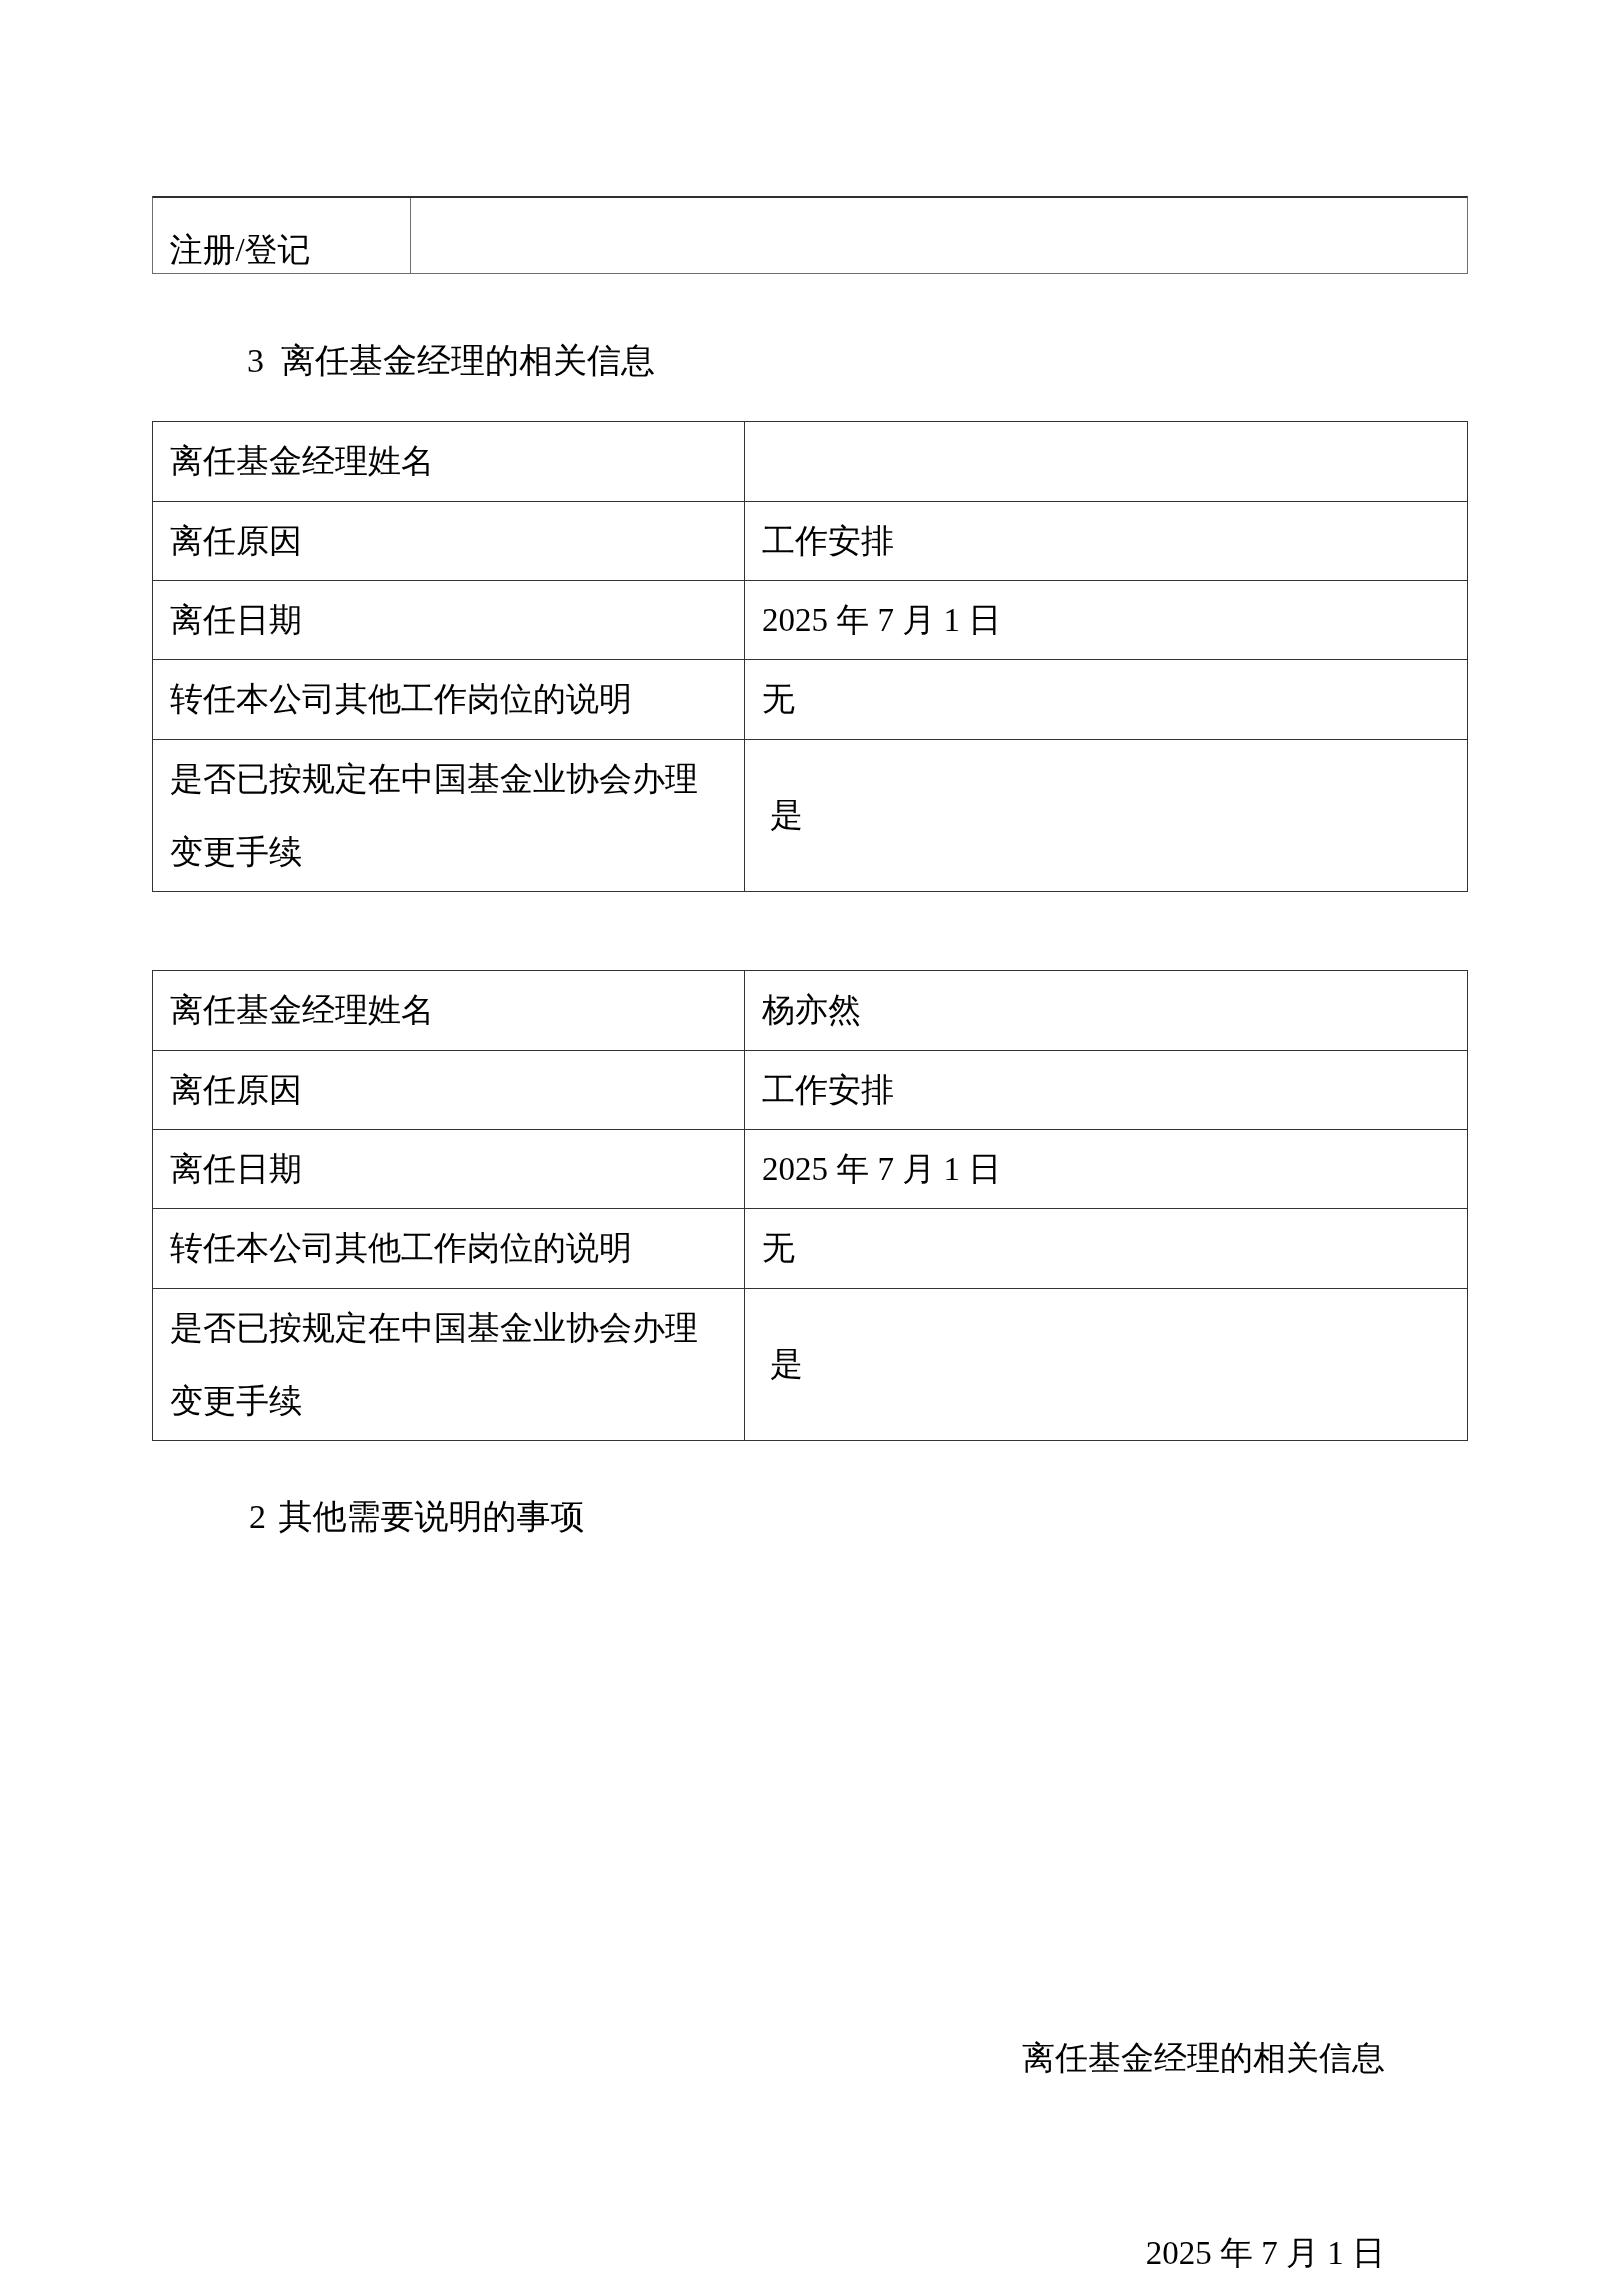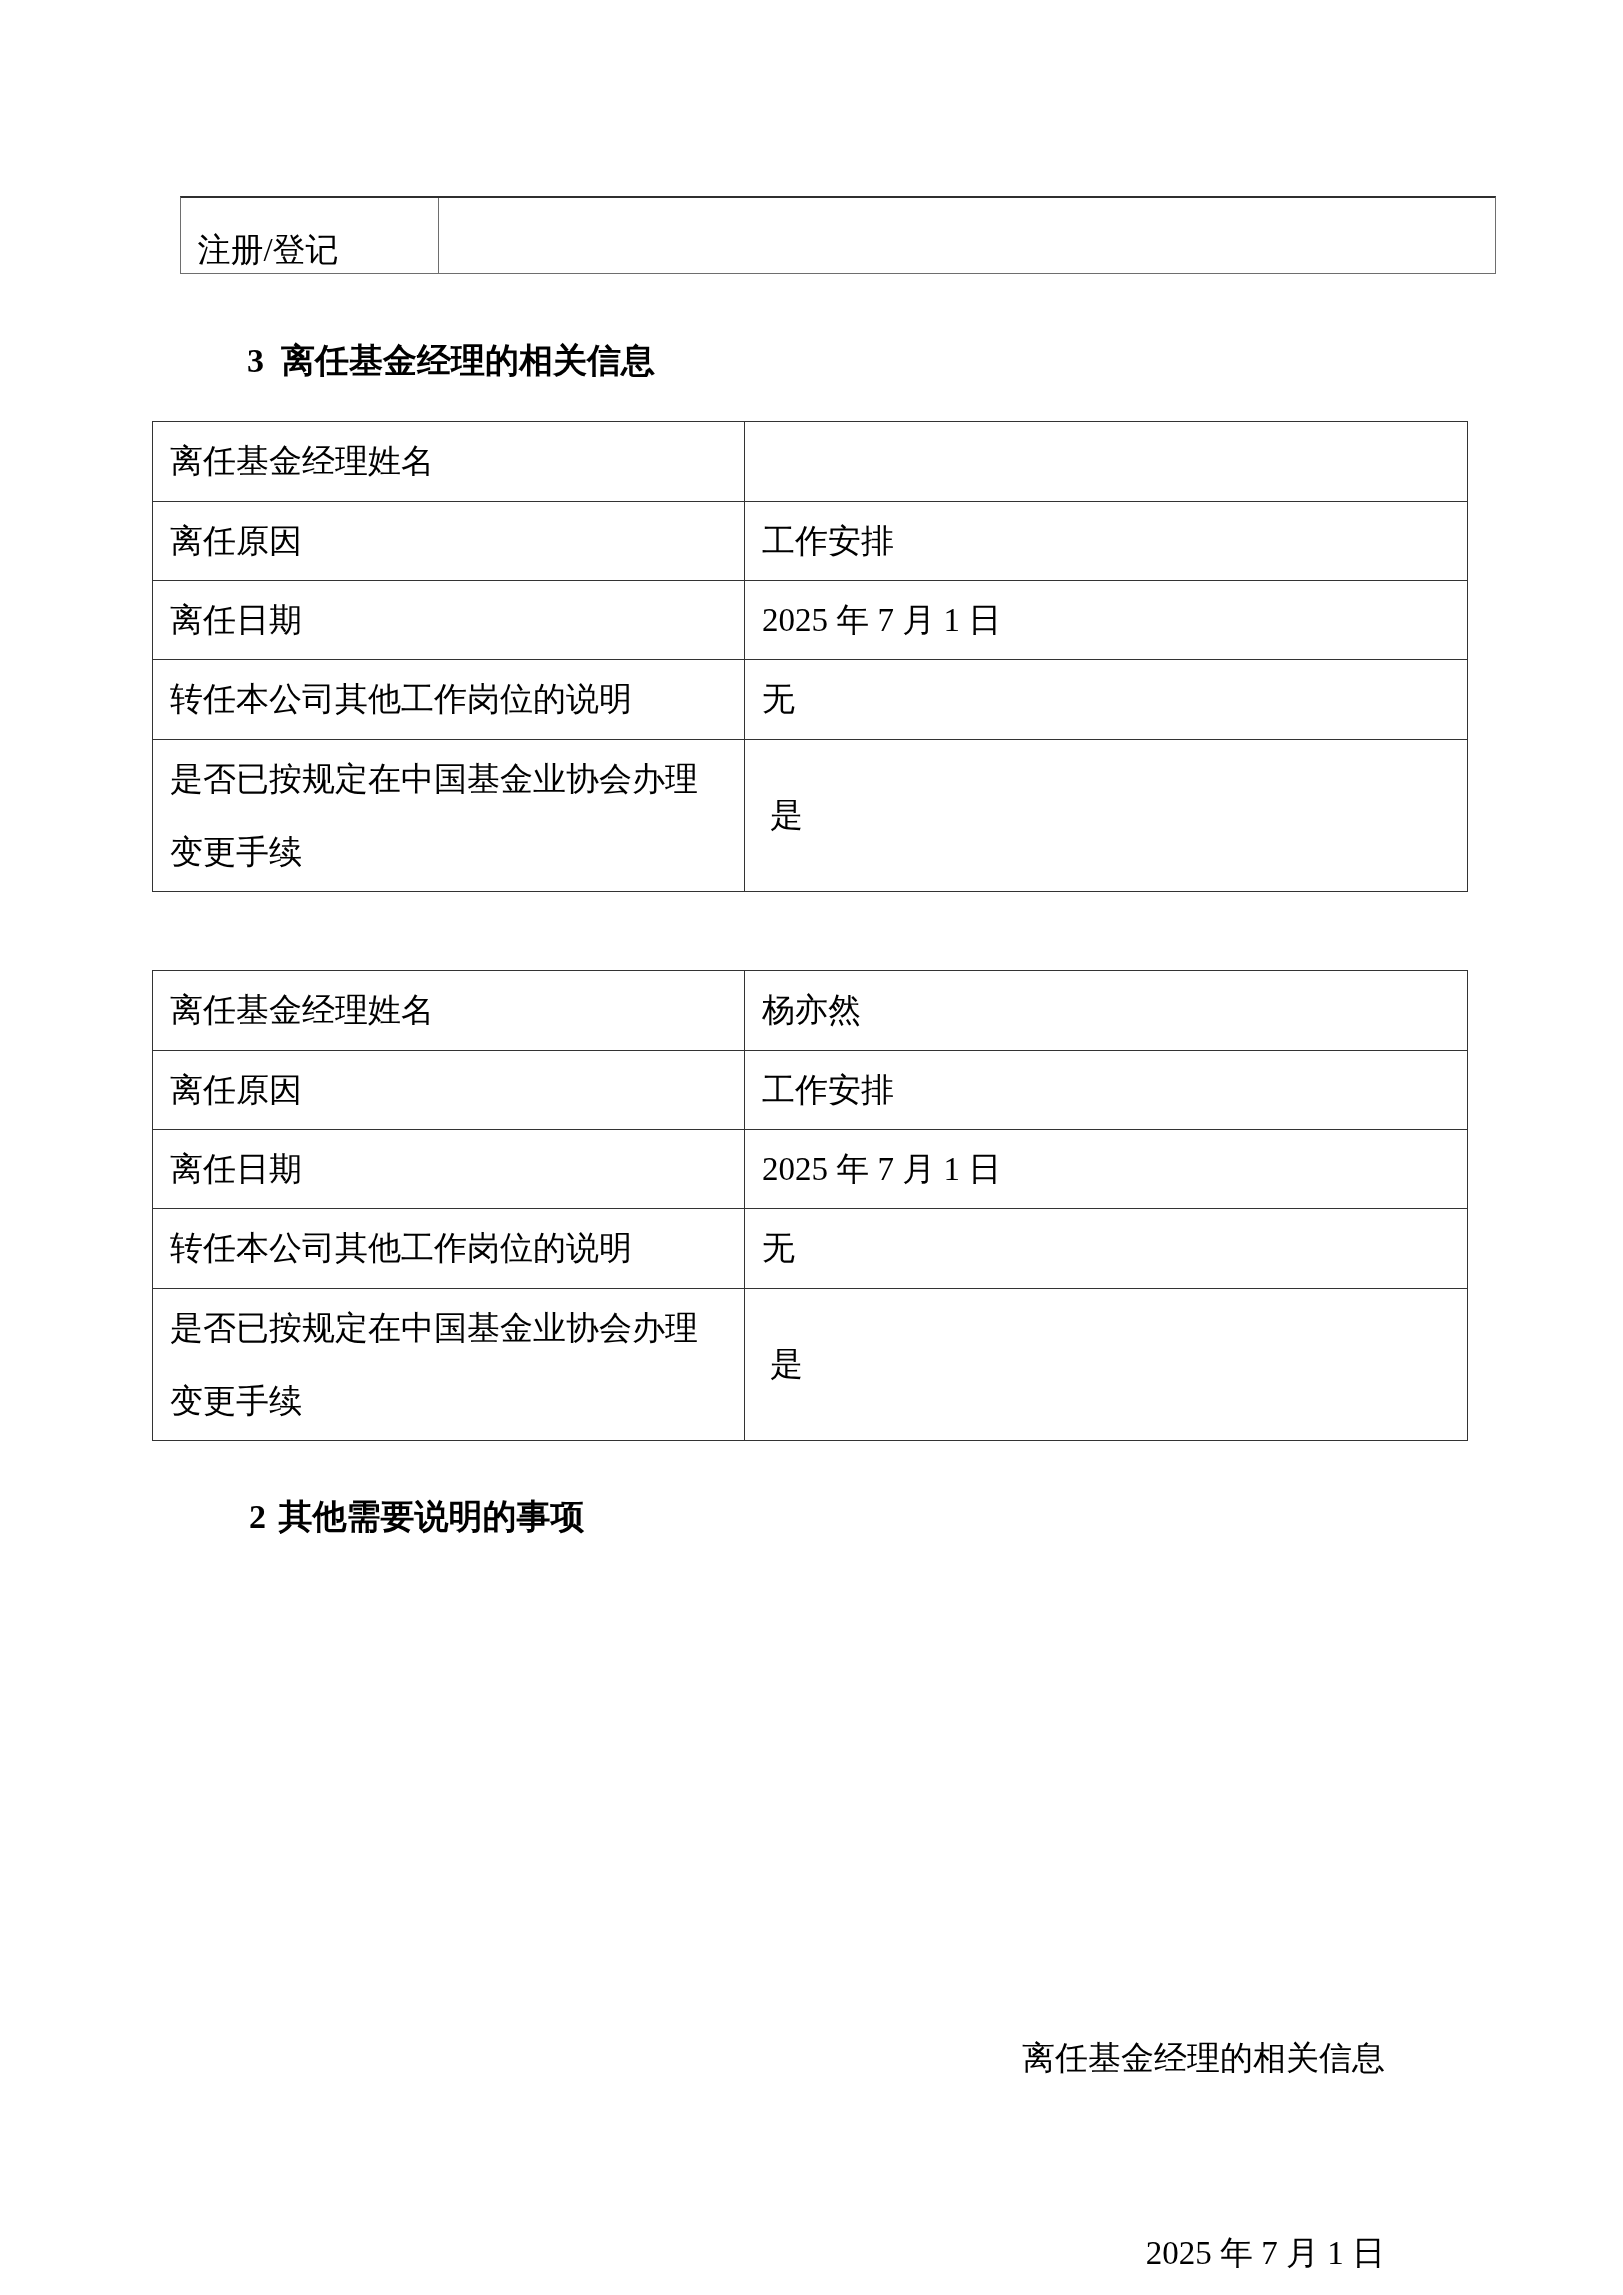--- a/index.html
+++ b/index.html
@@ -13,35 +13,34 @@
   }
 
   
   .cont-table{
     position:absolute;left:152px;top:196px;
     width:1316px;height:78px;
     box-sizing:border-box;
     border:1.3px solid #6e6e6e;
     border-top:2px solid #2f2f2f;
     display:flex;
-    margin-left:28px;
   }
   .cont-c1{
     width:258px;box-sizing:border-box;
     border-right:1.3px solid #6e6e6e;
     display:flex;align-items:flex-end;
     padding:0 0 3.9px 16.4px;
     font-size:33px;line-height:38px;
   }
   .cont-c2{flex:1;}
 
   
   .sec-heading{
     position:absolute;
-    font-size:34px;font-weight:bold;line-height:37px;
+    font-size:34px;font-weight:normal;line-height:37px;
     white-space:pre;
   }
   .h3{left:247px;top:342px;}
   .h4{left:249px;top:1498px;word-spacing:3.9px;}
 
   
   .mgr-table{
     position:absolute;left:152px;width:1316px;
     box-sizing:border-box;
     border:1.3px solid #333333;

